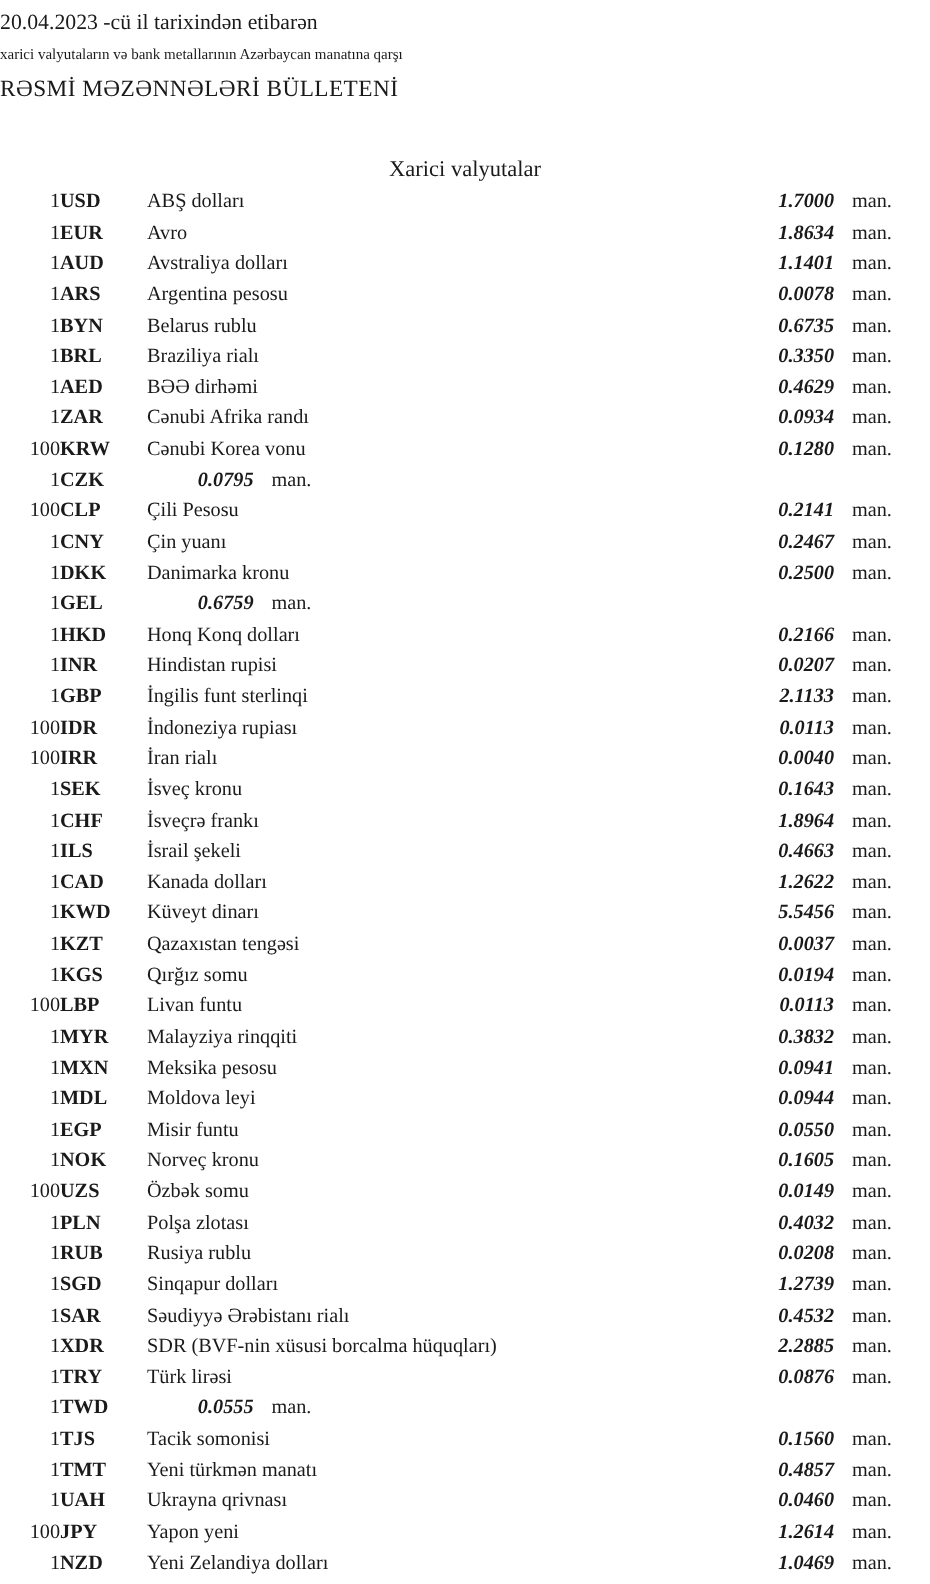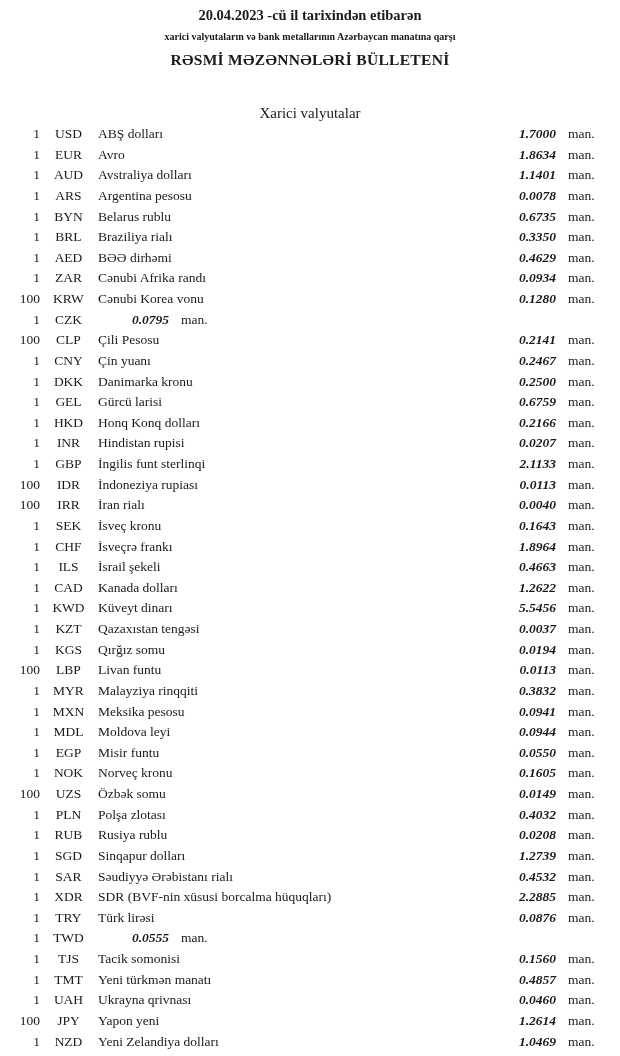--- a/index.html
+++ b/index.html
@@ -10,22 +10,21 @@
     color: #1a1a1a;
     font-family: "Liberation Serif", "DejaVu Serif", serif;
     overflow: hidden;
   }
   .page {
     width: 620px;
     height: 1056px;
     position: relative;
   }
   .doc-header {
-    text-align: center;
-    font-weight: bold;
+    font-weight: normal;
   }
   .doc-header .h-line1 {
     padding-top: 7px;
     font-size: 14.5px;
     line-height: 16px;
   }
   .doc-header .h-line2 {
     margin-top: 6px;
     font-size: 10px;
     line-height: 16px;
@@ -53,22 +52,23 @@
     font-size: 13.5px;
     padding-right: 20px;
   }
   .col-qty {
     width: 40px;
     text-align: right;
     flex: 0 0 auto;
   }
   .col-code {
     width: 57px;
-    text-align: center;
+    text-align: left;
     flex: 0 0 auto;
+    font-weight: bold;
   }
   .col-name {
     flex: 1 1 auto;
     padding-left: 1px;
     white-space: nowrap;
     overflow: hidden;
   }
   .col-rate {
     flex: 0 0 auto;
     width: 72px;
@@ -195,21 +195,20 @@
       <span class="col-qty">1</span>
       <span class="col-code">DKK</span>
       <span class="col-name">Danimarka kronu</span>
       <span class="col-rate">0.2500</span>
       <span class="col-unit">man.</span>
     </div>
 
     <div class="rate-row">
       <span class="col-qty">1</span>
       <span class="col-code">GEL</span>
-      <span class="col-name">Gürcü larisi</span>
       <span class="col-rate">0.6759</span>
       <span class="col-unit">man.</span>
     </div>
 
     <div class="rate-row">
       <span class="col-qty">1</span>
       <span class="col-code">HKD</span>
       <span class="col-name">Honq Konq dolları</span>
       <span class="col-rate">0.2166</span>
       <span class="col-unit">man.</span>

